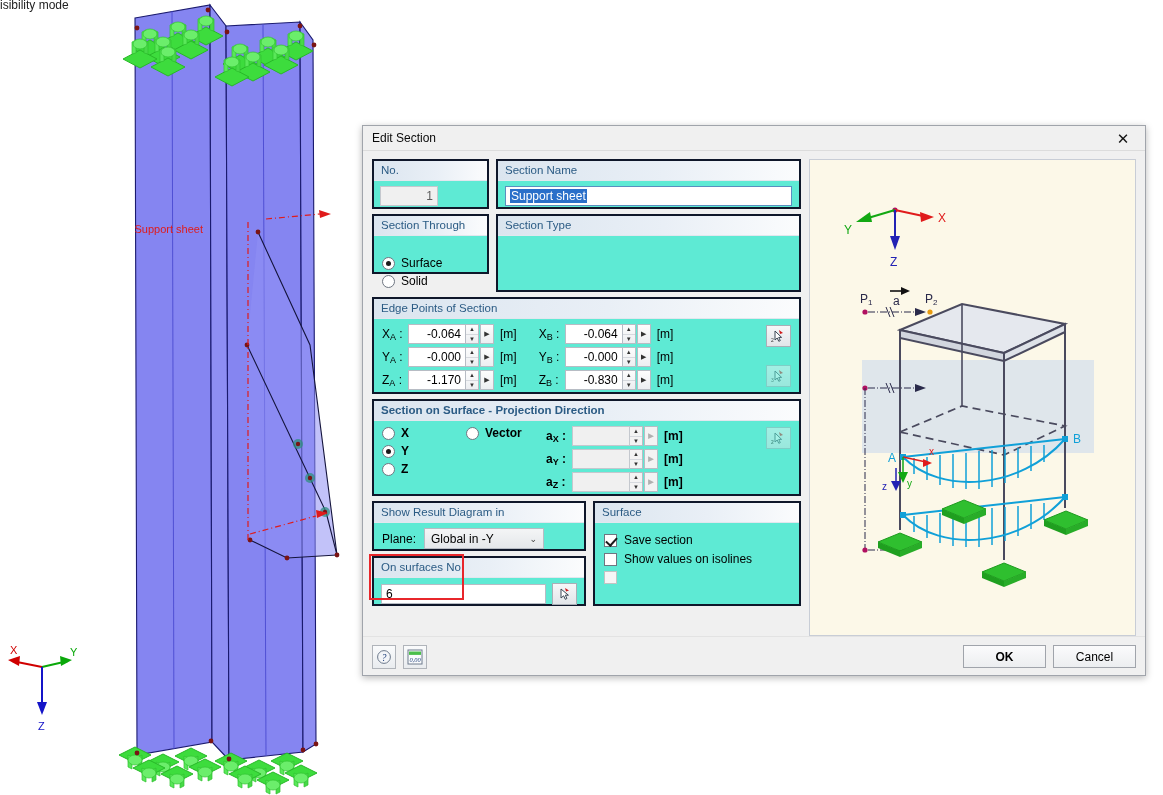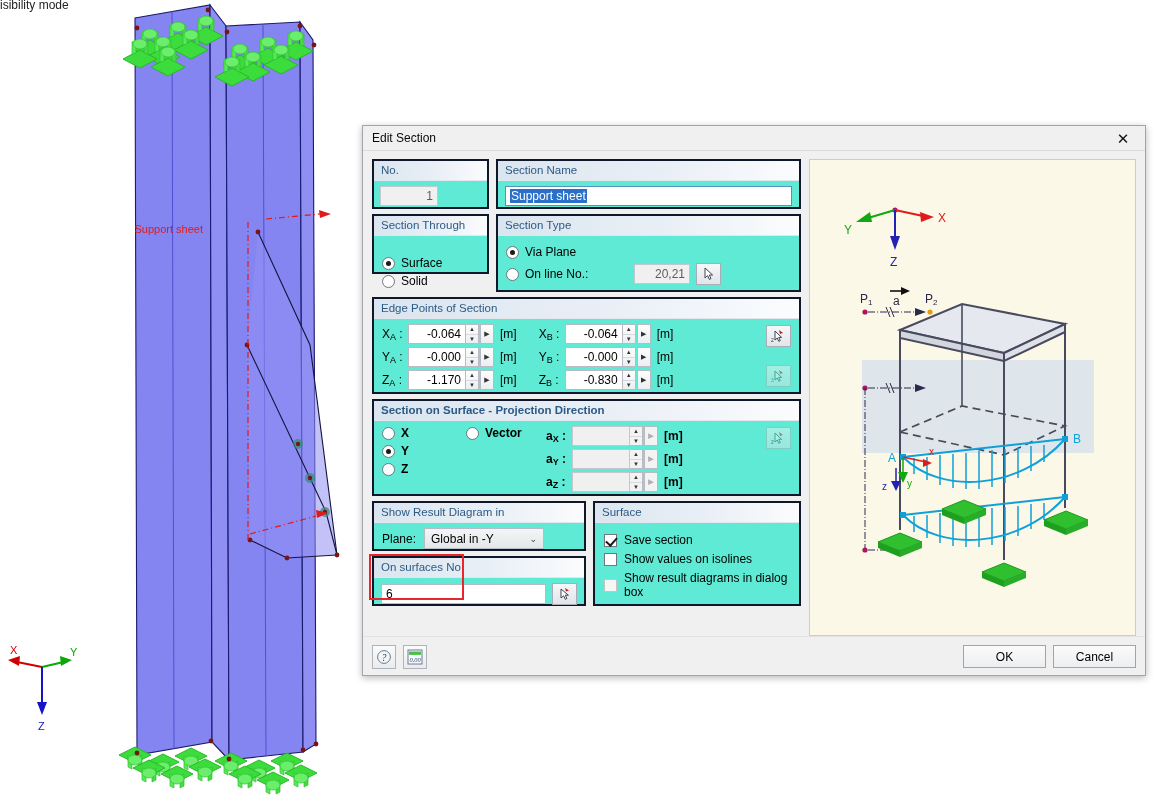--- a/index.html
+++ b/index.html
@@ -158,21 +158,21 @@
     width:24px; height:24px; border:1px solid #b0b4ba;
     background:linear-gradient(#fafbfc,#e9ecef);
     display:flex; align-items:center; justify-content:center; cursor:pointer;
   }
   .dlg-btn {
     width:83px; height:23px; border:1px solid #a0a4ab;
     background:linear-gradient(#fbfbfc,#eceef0);
     font-size:12px; font-family:"Liberation Sans", sans-serif;
     display:flex; align-items:center; justify-content:center; cursor:pointer;
   }
-  #btn-ok { margin-left:auto; }
+  #btn-ok { margin-left:auto;font-weight:bold; }
 
   .sub { font-size:9px; vertical-align:-2px; }
 </style>
 </head>
 <body>
 
 <div id="root">
 
   <div id="model-view">
     <div id="status-text">isibility mode</div>
@@ -380,38 +380,20 @@
                 <span class="lbl">Surface</span>
               </div>
               <div class="rad">
                 <span class="dot"></span>
                 <span class="lbl">Solid</span>
               </div>
             </div>
           </div>
           <div class="gb" style="flex:1; height:78px;">
             <span class="gbt">Section Type</span>
-            <div class="gbc" style="padding:5px 8px;">
-              <div class="rad on">
-                <span class="dot"></span>
-                <span class="lbl">Via Plane</span>
-              </div>
-              <div class="row" style="gap:6px;">
-                <div class="rad" style="margin:4px 0; width:122px;">
-                  <span class="dot"></span>
-                  <span class="lbl">On line No.:</span>
-                </div>
-                <div class="tb ro num" style="width:56px;">20,21</div>
-                <div class="pick">
-                  <svg width="14" height="14" viewBox="0 0 14 14">
-                      <path d="M3 1 L3 11 L5.6 8.6 L7.3 12.4 L9 11.6 L7.3 8 L10.6 8 Z" fill="#fff" stroke="#3a4654" stroke-width="1"></path>
-                    </svg>
-                </div>
-              </div>
-            </div>
           </div>
         </div>
 
         <div class="gb" style="margin-top:5px; height:97px;">
           <span class="gbt">Edge Points of Section</span>
           <div class="gbc" style="padding:4px 8px;">
             <div style="display:flex;">
               <div style="flex:1;">
 
                 <div class="row" style="margin:1px 0;">
@@ -613,21 +595,20 @@
               <div class="cb on">
                 <span class="bx"></span>
                 <span class="lbl">Save section</span>
               </div>
               <div class="cb">
                 <span class="bx"></span>
                 <span class="lbl">Show values on isolines</span>
               </div>
               <div class="cb dis">
                 <span class="bx"></span>
-                <span class="lbl">Show result diagrams in dialog box</span>
               </div>
             </div>
           </div>
         </div>
 
       </div>
 
       <div id="right-col">
         <div id="preview">
           <svg width="325" height="472" viewBox="0 0 325 472">

